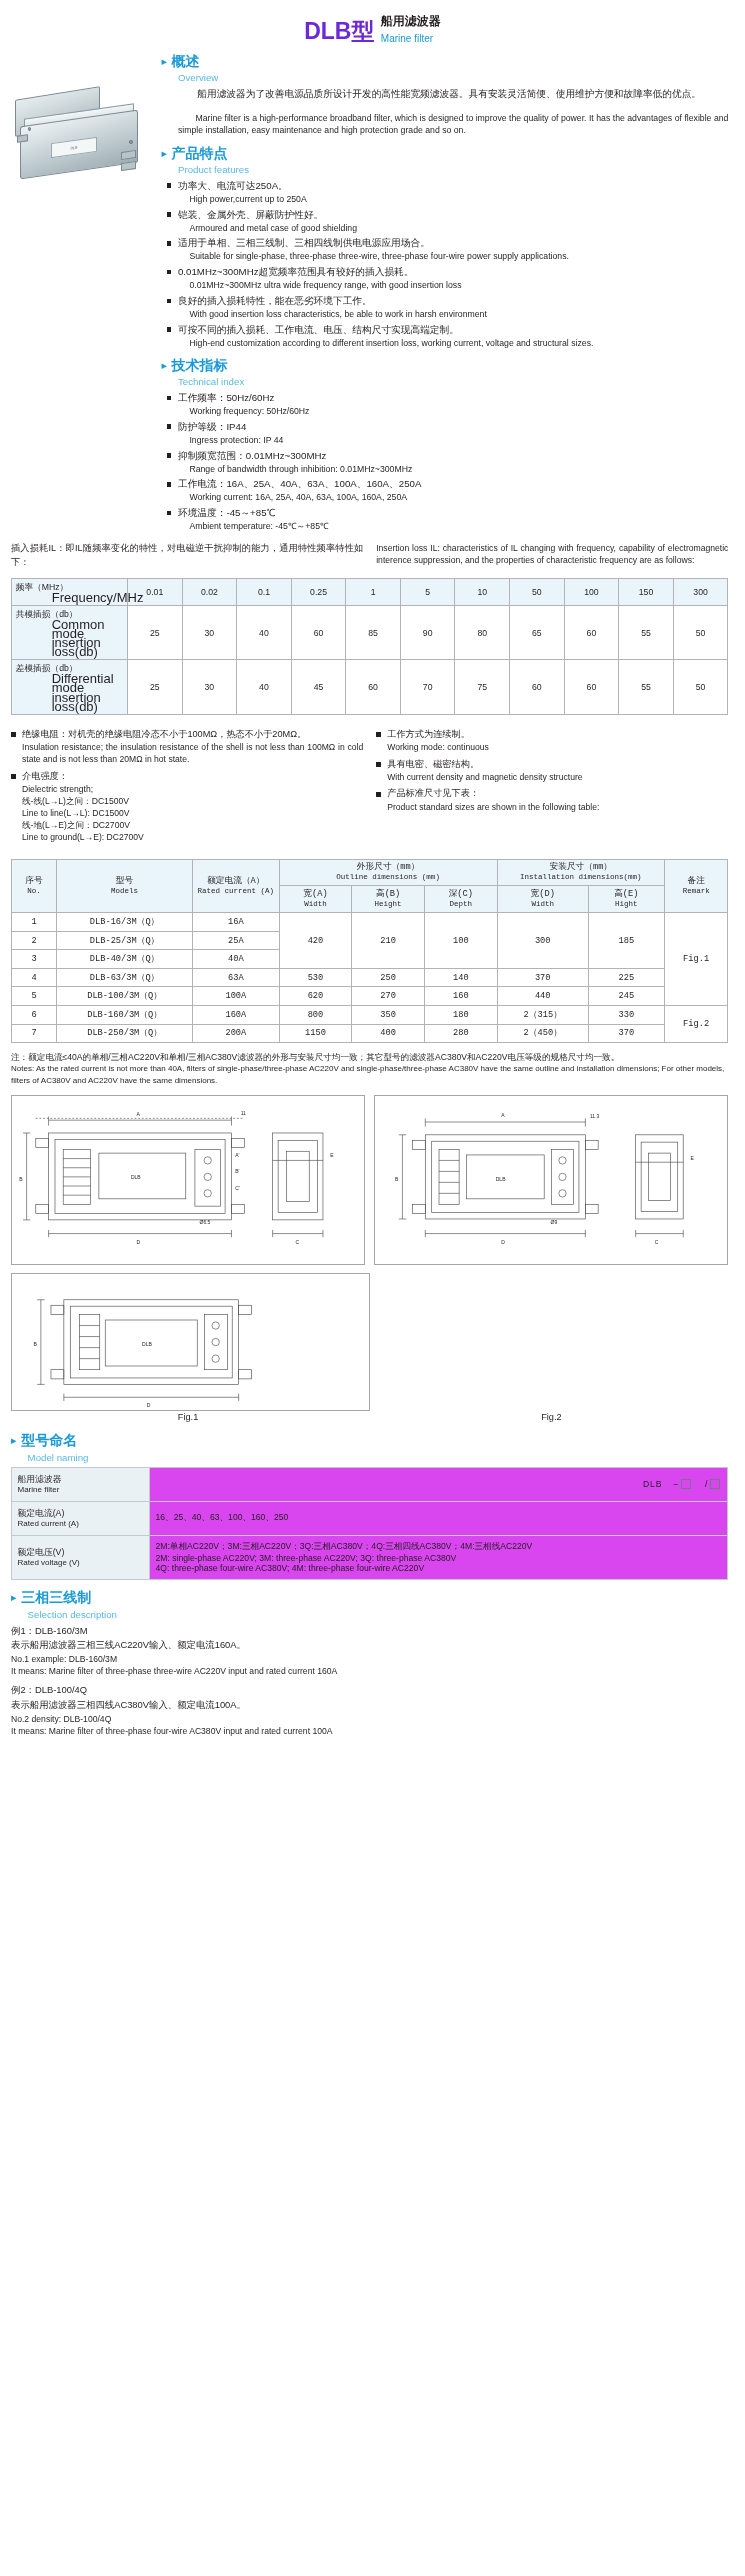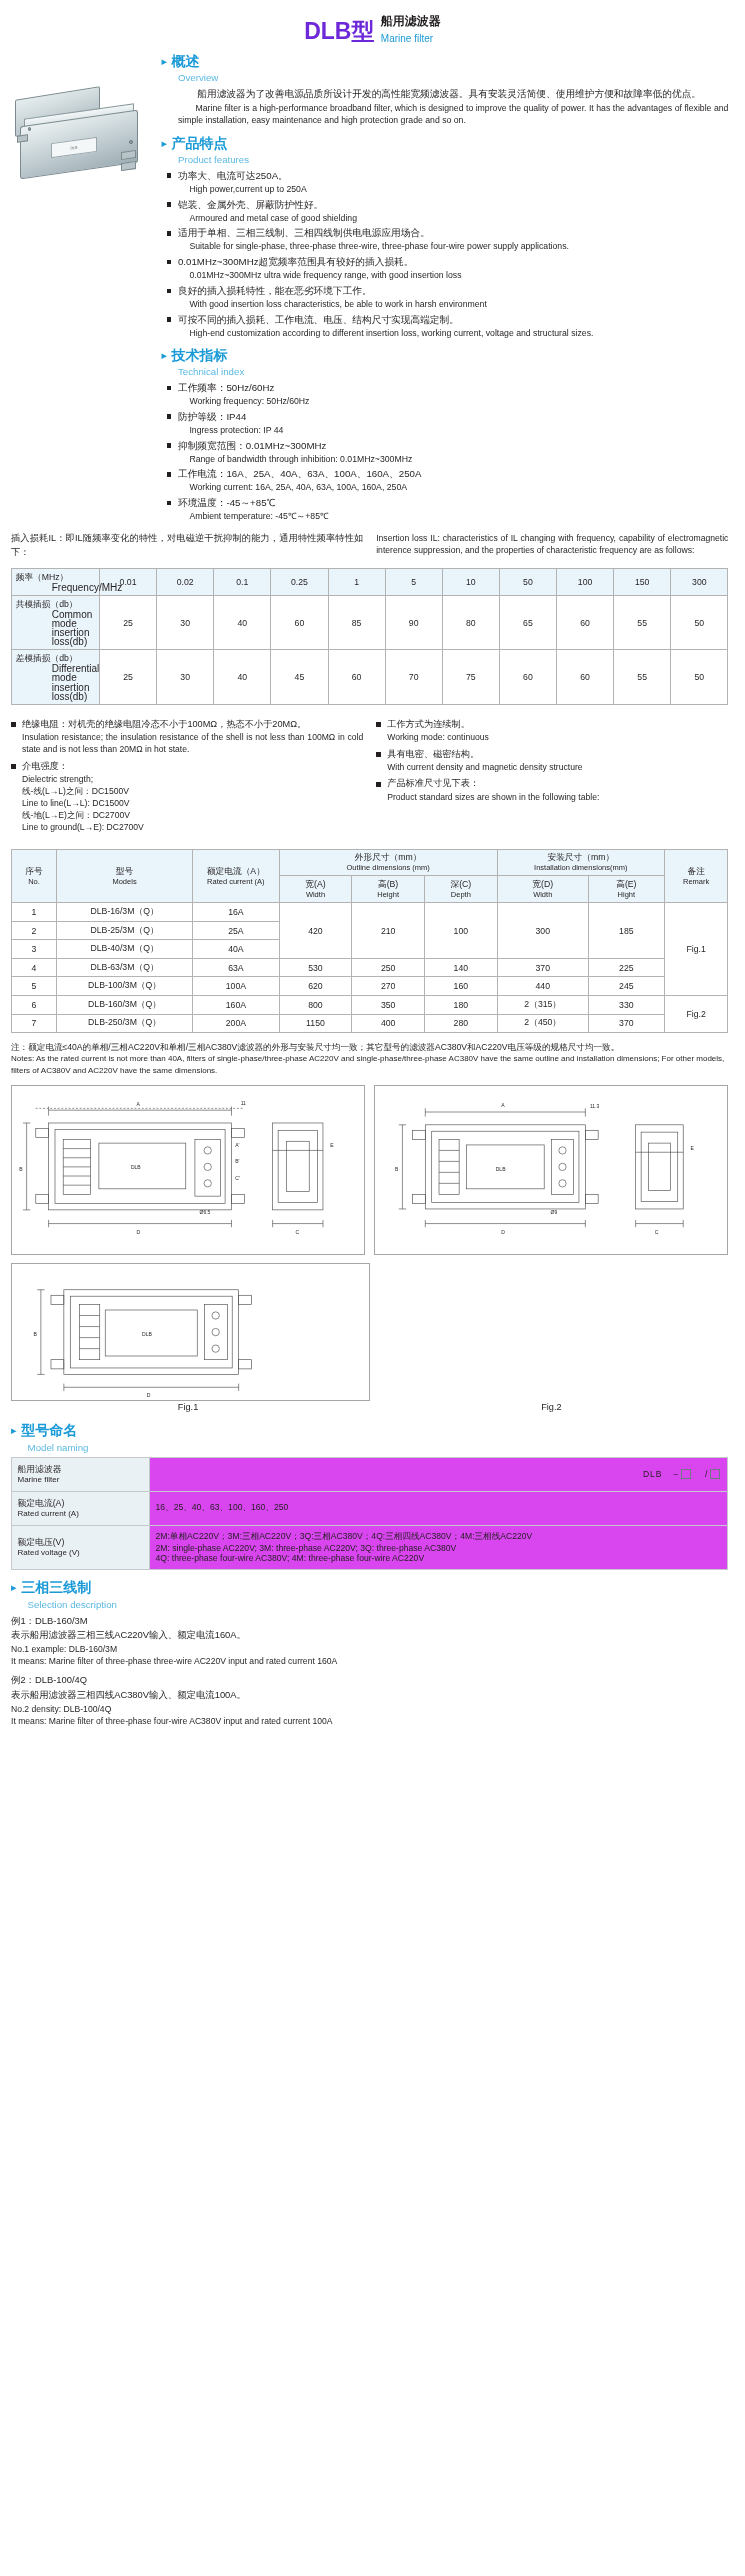--- a/index.html
+++ b/index.html
@@ -94,66 +94,66 @@
   .en-line {
     font-size: 8.7px; line-height: 12px; color:#231f20; padding-left: 28px;
     text-align: justify; margin-bottom: 2.8px;
   }
   .para-cn {
     font-size: 9.7px; line-height: 14.7px; text-indent: 19.3px; color:#231f20;
     text-align: justify; padding-left: 16.6px;
   }
   .para-en {
     font-size: 8.7px; line-height: 12.4px; text-indent: 17.5px; color:#231f20;
-    text-align: justify; padding-left: 16.6px; margin-top:0;
+    text-align: justify; padding-left: 16.6px; margin-top:10px;
   }
 
   
   .two-col {
     display:flex; gap: 13px; padding: 7.4px 16.6px 3.7px 11px;
   }
   .two-col .col { flex:1 1 50%; }
   .small-cn { font-size: 9.2px; line-height: 13.3px; text-align: justify;}
   .small-en { font-size: 8.6px; line-height: 12px; text-align: justify;}
 
   
   .freq-wrap { padding: 5.5px 16.6px 5.5px 11px; }
   table.freq {
     border-collapse: collapse; width: 100%; table-layout: fixed;
   }
   table.freq th, table.freq td {
     border: 0.9px solid #b3b3b3; text-align:center; vertical-align: middle;
   }
   table.freq th.rowhdr {
-    background: #eaf4fb; width: 88px; text-align:left; padding: 2.8px 3.7px;
+    background: #eaf4fb; width: 116px; text-align:left; padding: 2.8px 3.7px;
     font-weight: normal;
   }
   table.freq th.rowhdr .c { font-size: 8.7px; display:block; line-height:11px;}
-  table.freq th.rowhdr .e { font-size: 10px; display:block; line-height:9.2px;padding-left:36px; }
+  table.freq th.rowhdr .e { font-size: 13px; display:block; line-height:9.2px;padding-left:36px; }
   table.freq td { font-size: 8.7px; padding: 3px 0; background:#fff;}
   table.freq tr.hdr td { background:#eaf4fb; }
 
   
   .notes-wrap { display:flex; gap: 13px; padding: 7.4px 16.6px 3.7px 11px;}
   .notes-wrap .col { flex: 1 1 50%; }
   .nb-cn {
     font-size: 9.2px; line-height: 13.3px; position: relative; padding-left: 11px;
   }
   .nb-cn .sq {
     position:absolute; left:0; top:4.6px; width:4.6px; height:4.6px; background:#231f20;
   }
   .nb-en { font-size: 8.6px; line-height: 12px; padding-left: 11px; text-align:justify;}
   .nb-block { margin-bottom: 4.6px; }
 
   
   .spec-wrap { padding: 7.4px 16.6px 3.7px 11px; }
   table.spec { border-collapse: collapse; width:100%; table-layout: fixed; }
   table.spec th, table.spec td {
     border: 0.9px solid #b3b3b3; text-align:center; vertical-align: middle;
-    font-size: 8.7px; padding: 2.8px 1.8px;
+    font-size: 8.7px; padding: 2.8px 1.8px; font-family: Liberation Mono, monospace;
   }
   table.spec thead th { background:#eaf4fb; font-weight: normal; }
   table.spec thead th .c { display:block; font-size:8.7px; line-height:11px;}
   table.spec thead th .e { display:block; font-size:7.5px; line-height:9.2px;}
   table.spec td.model { text-align:center; }
   .notes-line { font-size: 8.6px; line-height: 12.4px; padding: 3.7px 16.6px 0 11px; }
   .notes-line .cnote { display:block; }
   .notes-line .enote { display:block; font-size: 8px; color:#231f20; }
 
   

